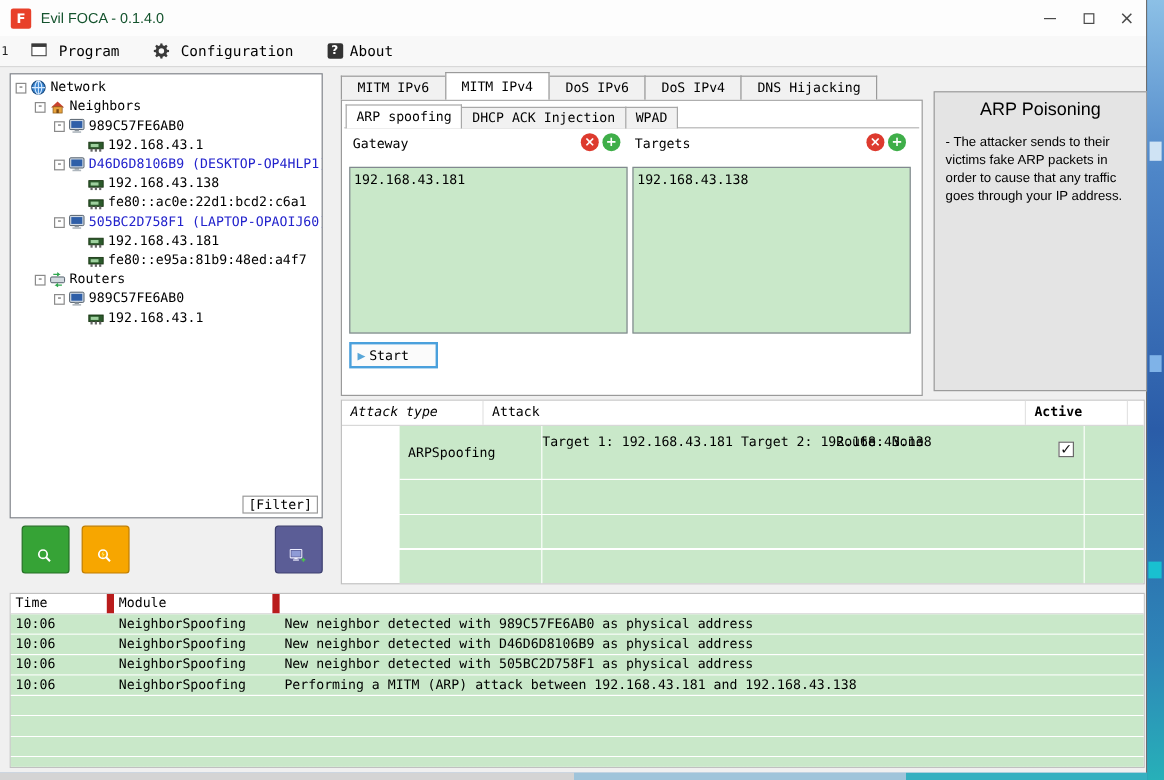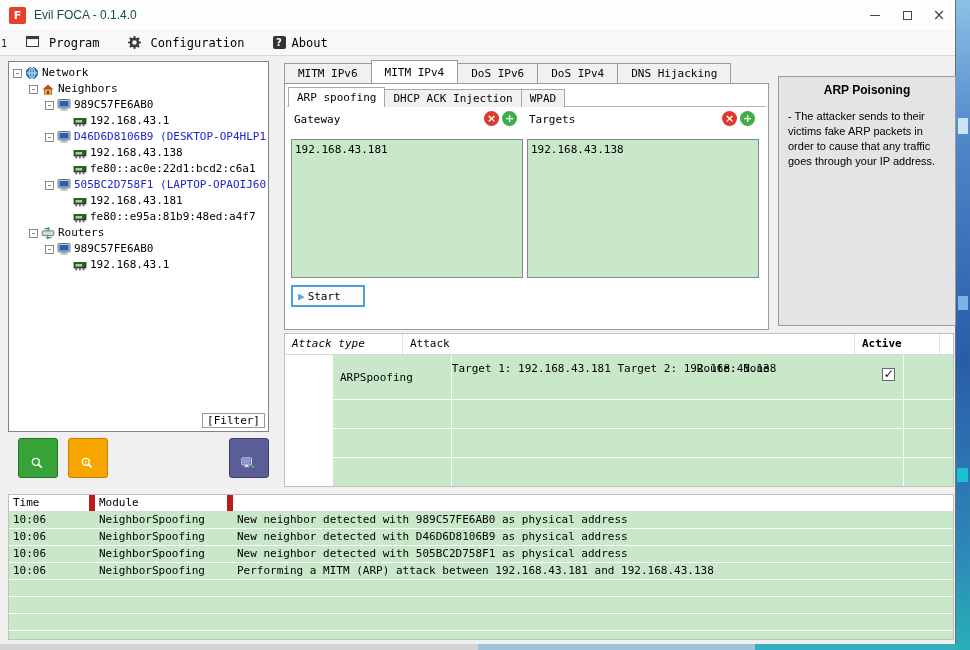--- a/index.html
+++ b/index.html
@@ -89,21 +89,21 @@
   .listitem { height:15px; line-height:15px; }
 
   .start-btn { position:absolute; left:6px; top:201px; width:74px; height:22px; background:#fbfbfb;
     border:2px solid #4aa0dc; display:flex; align-items:center; justify-content:flex-start;
     gap:3px; padding-left:5px; font:11px "DejaVu Sans Mono", monospace; }
   .play { color:#58a6d8; font-size:11px; }
 
   
   .info-panel { position:absolute; left:778px; top:76px; width:178px; height:250px; background:#e4e4e4;
     border:1px solid #9b9b9b; }
-  .info-title { text-align:center; font-weight:bold; font-size:12px; padding-top:6px;
+  .info-title { text-align:center; font-weight:normal; font-size:15px; padding-top:6px;
     font-family:"Liberation Sans", sans-serif; }
   .info-body { padding:12px 9px 0 9px; font:11px/1.35 "Liberation Sans", sans-serif; }
 
   
   .attack-table { position:absolute; left:284px; top:333px; width:670px; height:154px; background:#fff;
     border:1px solid #c0c0c0; }
   .at-header { height:21px; display:flex; background:#fff; border-bottom:1px solid #d8d8d8; }
   .at-h { line-height:20px; padding-left:7px; border-right:1px solid #e3e3e3; }
   .at-h.c0 { width:118px;font-style:italic; } .at-h.c1 { width:452px; } .at-h.c2 { width:85px;font-weight:bold; } .at-h.c3 { flex:1; border-right:none; }
   .at-body { position:relative; height:131px;margin-left:48px; }

